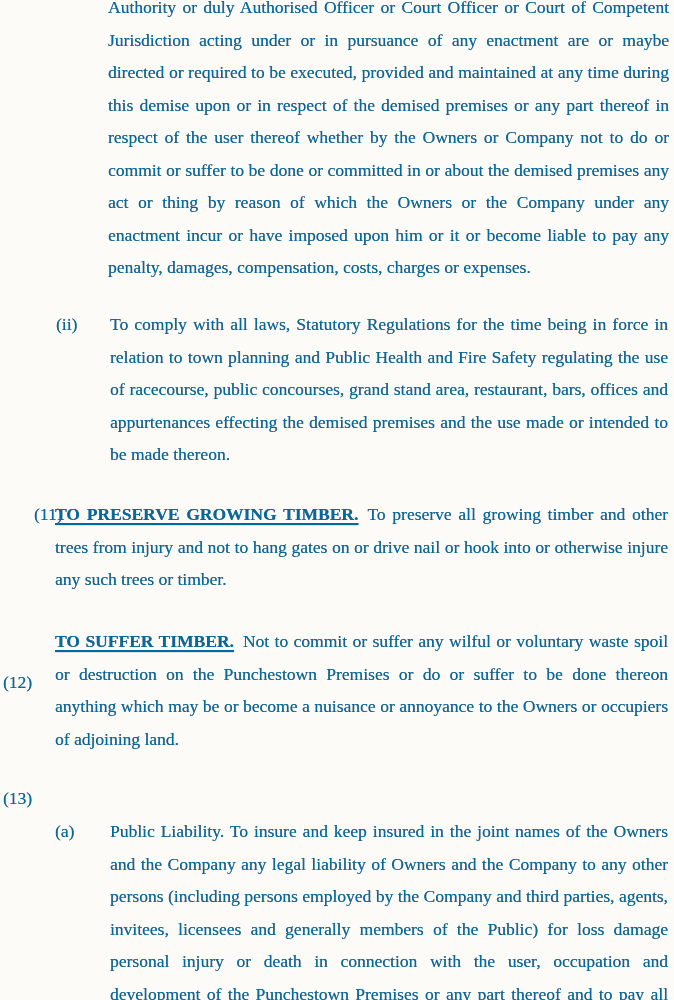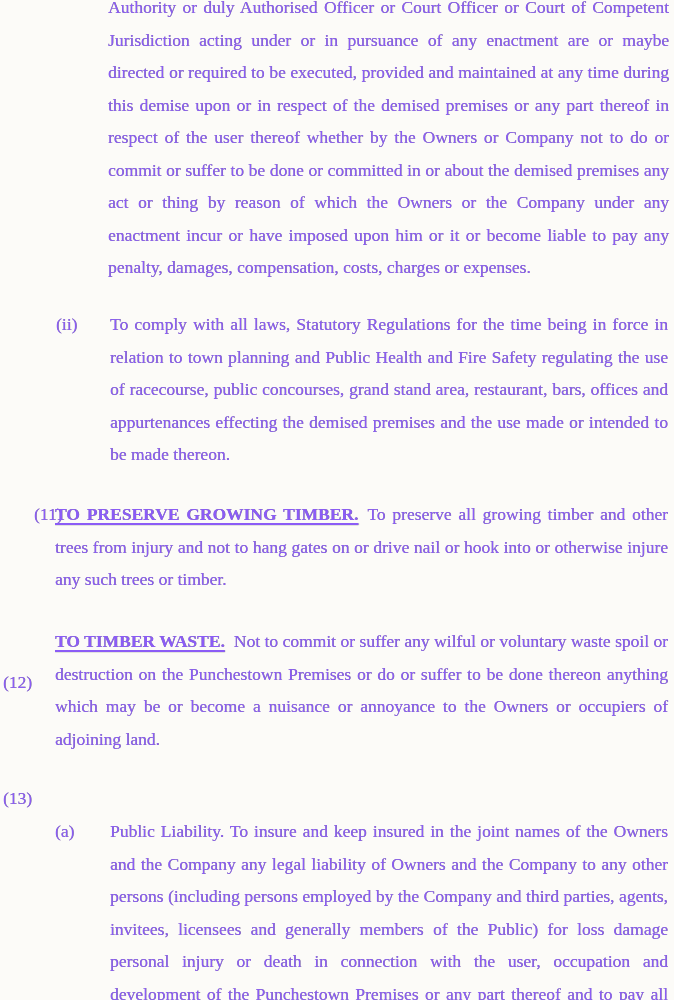--- a/index.html
+++ b/index.html
@@ -5,21 +5,21 @@
   html, body { margin: 0; padding: 0; }
   .page {
     position: relative;
     width: 674px;
     height: 1000px;
     background: #fcfbf8;
     overflow: hidden;
     font-family: "Liberation Serif", serif;
     font-size: 17.5px;
     line-height: 32.5px;
-    color: #8b5cf6;
+    color: #0369a1;
     text-shadow: 0.2px 0.2px 0.4px rgba(25,25,25,0.55);
   }
   .page p {
     margin: 0;
     text-align: justify;
   }
   .abs { position: absolute; }
   .marker { position: absolute; white-space: nowrap; }
 
   .clause-head {
@@ -60,20 +60,20 @@
 
   <p id="para-cont" class="abs">Authority or duly Authorised Officer or Court Officer or Court of Competent Jurisdiction acting under or in pursuance of any enactment are or maybe directed or required to be executed, provided and maintained at any time during this demise upon or in respect of the demised premises or any part thereof in respect of the user thereof whether by the Owners or Company not to do or commit or suffer to be done or committed in or about the demised premises any act or thing by reason of which the Owners or the Company under any enactment incur or have imposed upon him or it or become liable to pay any penalty, damages, compensation, costs, charges or expenses.</p>
 
   <span id="sub-ii-marker" class="marker">(ii)</span>
   <p id="sub-ii-body" class="abs">To comply with all laws, Statutory Regulations for the time being in force in relation to town planning and Public Health and Fire Safety regulating the use of racecourse, public concourses, grand stand area, restaurant, bars, offices and appurtenances effecting the demised premises and the use made or intended to be made thereon.</p>
 
   <span id="c11-num" class="marker">(11)</span>
   <p id="c11-body" class="abs"><span class="clause-head">TO PRESERVE GROWING TIMBER.</span><span>To preserve all growing timber and other trees from injury and not to hang gates on or drive nail or hook into or otherwise injure any such trees or timber.</span></p>
 
   <span id="c12-num" class="marker">(12)</span>
-  <p id="c12-body" class="abs"><span class="clause-head">TO TIMBER WASTE.</span><span>Not to commit or suffer any wilful or voluntary waste spoil or destruction on the Punchestown Premises or do or suffer to be done thereon anything which may be or become a nuisance or annoyance to the Owners or occupiers of adjoining land.</span></p>
+  <p id="c12-body" class="abs"><span class="clause-head">TO SUFFER TIMBER.</span><span>Not to commit or suffer any wilful or voluntary waste spoil or destruction on the Punchestown Premises or do or suffer to be done thereon anything which may be or become a nuisance or annoyance to the Owners or occupiers of adjoining land.</span></p>
 
   <span id="c13-num" class="marker">(13)</span>
 
   <span id="sub-a-marker" class="marker">(a)</span>
   <p id="sub-a-body" class="abs">Public Liability.  To insure and keep insured in the joint names of the Owners and the Company any legal liability of Owners and the Company to any other persons (including persons employed by the Company and third parties, agents, invitees, licensees and generally members of the Public) for loss damage personal injury or death in connection with the user, occupation and development of the Punchestown Premises or any part thereof and to pay all premiums necessary for</p>
 
 </div>
 
 </body></html>

